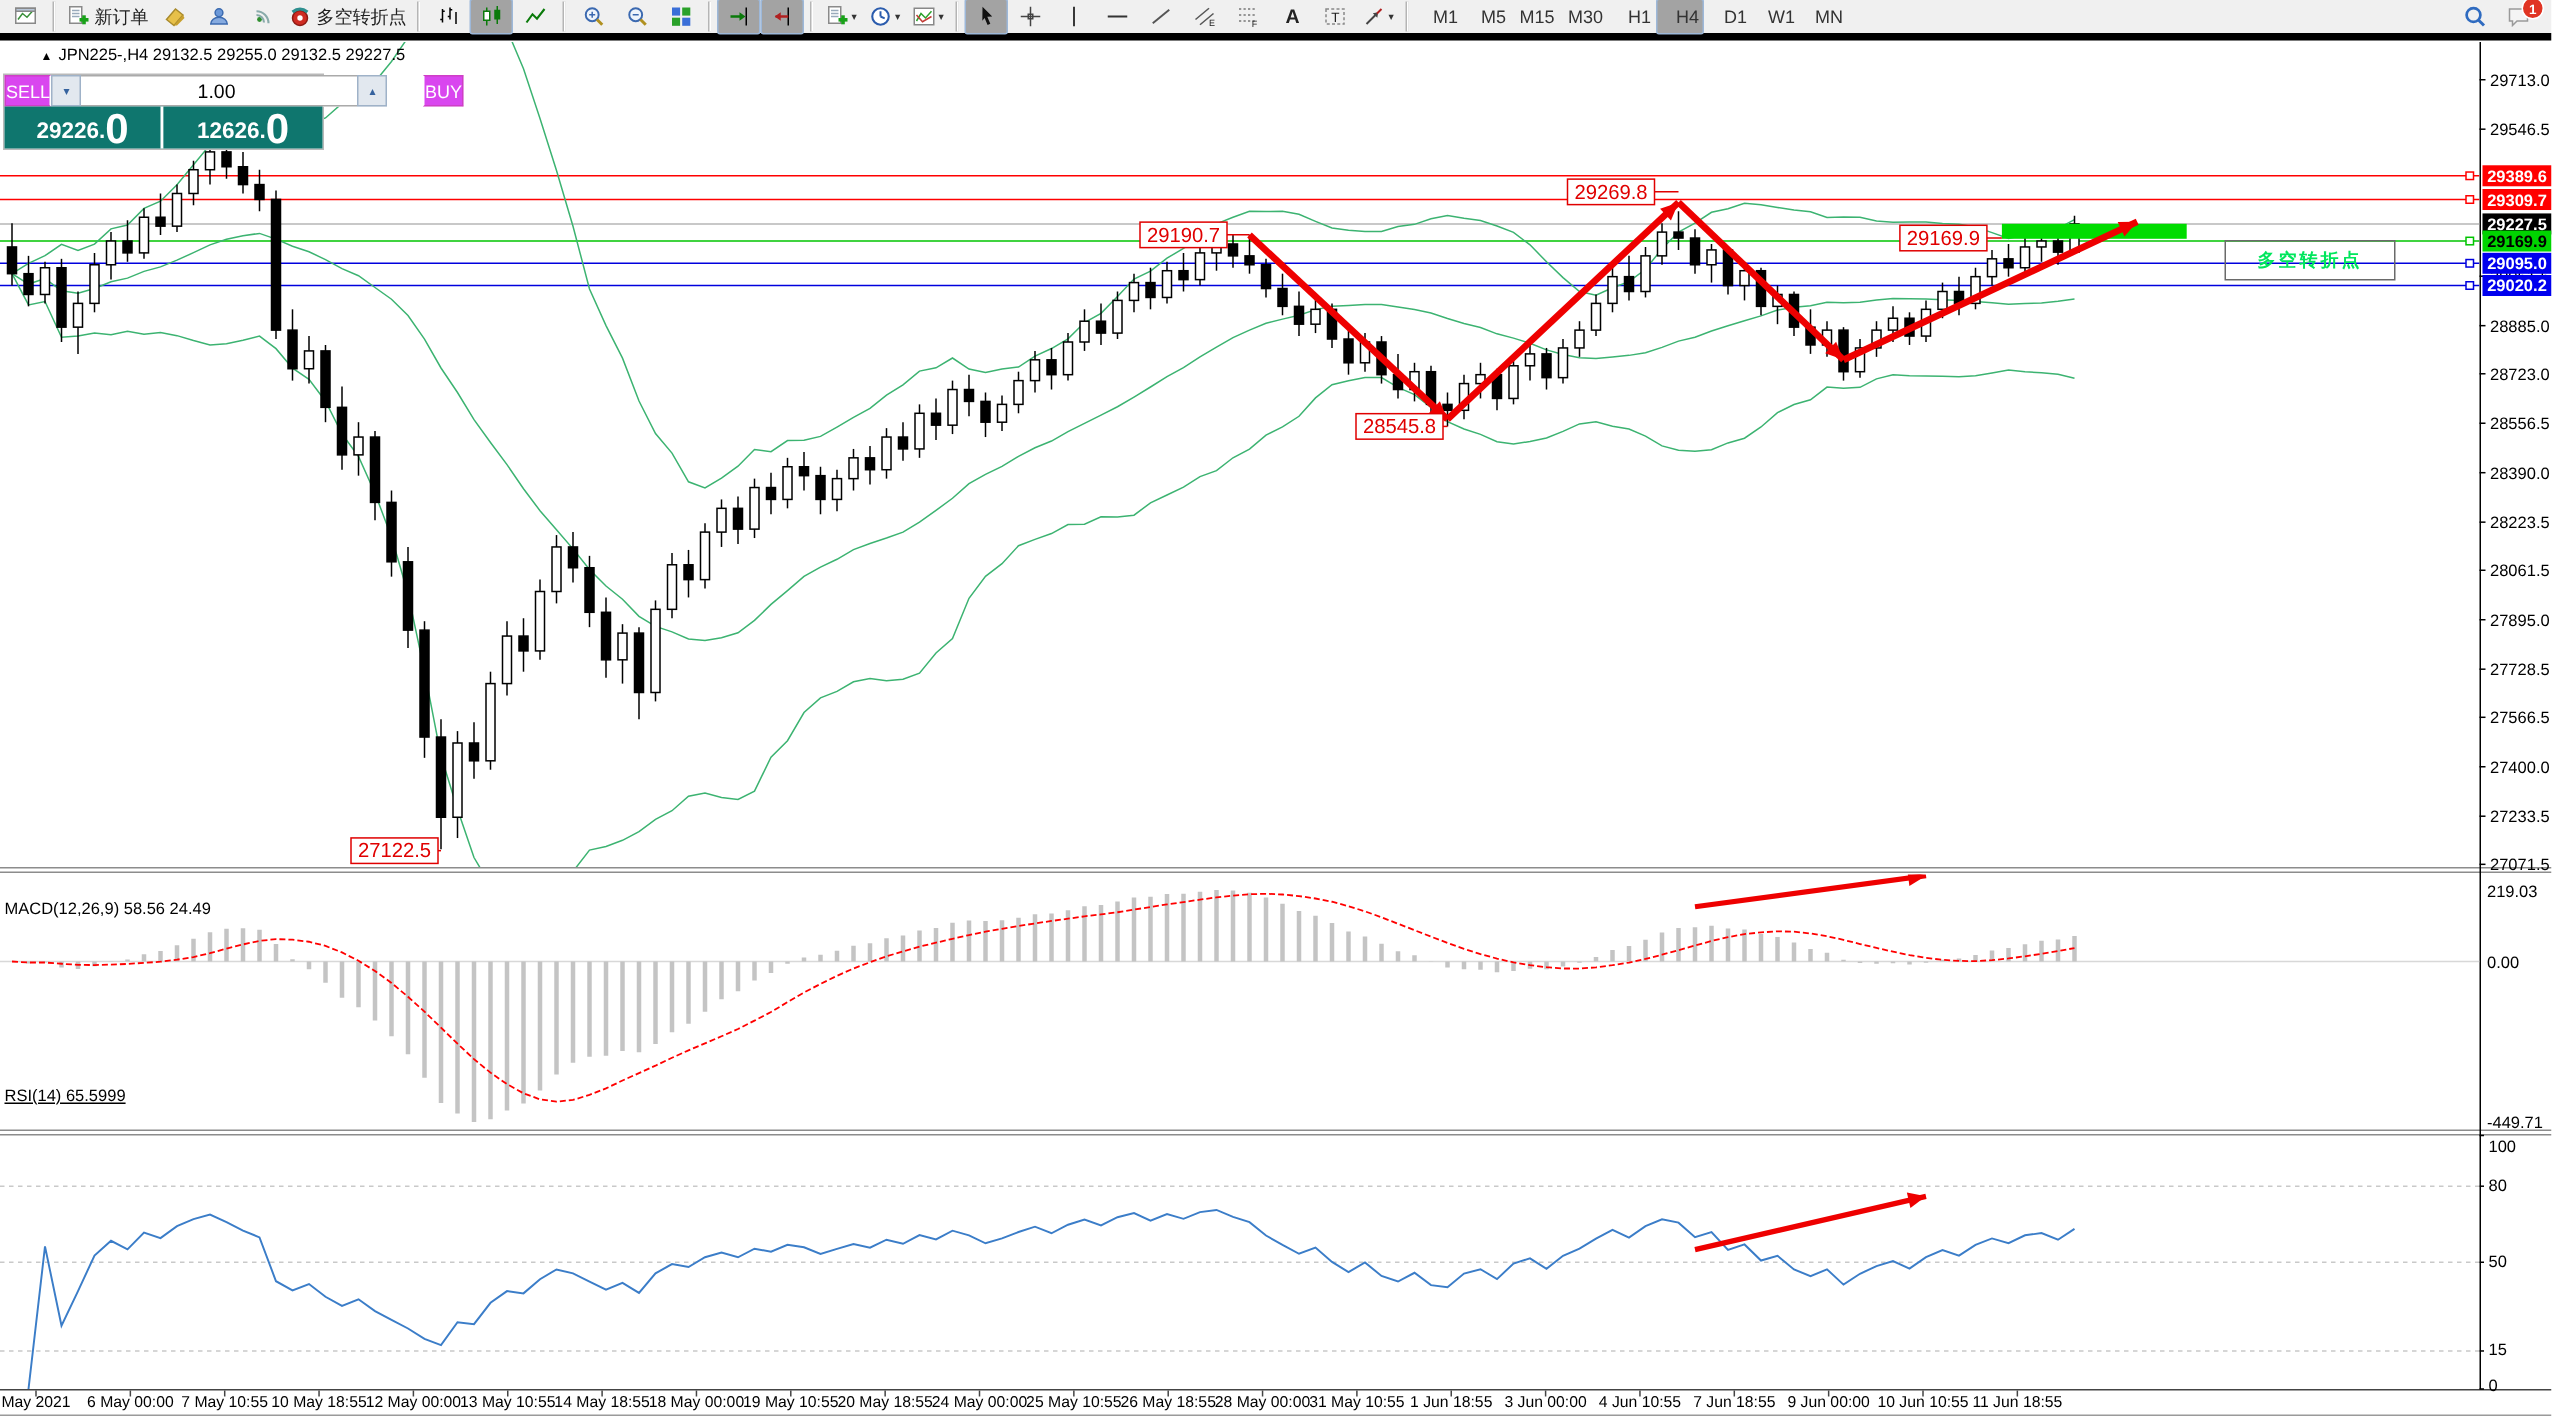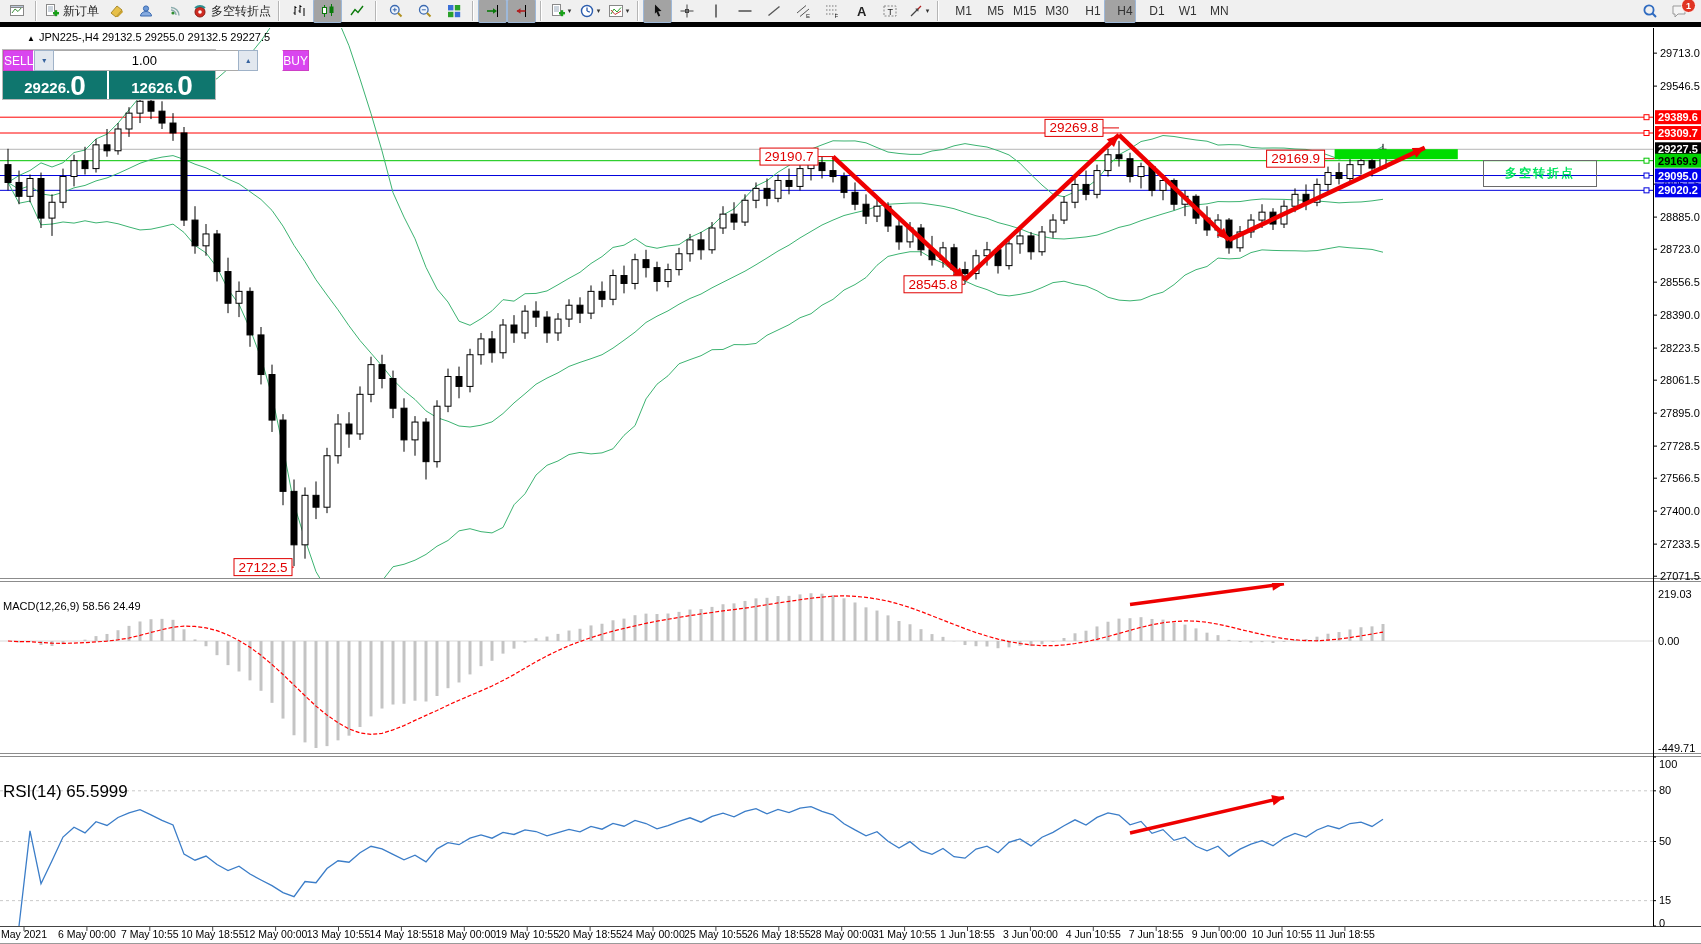--- a/index.html
+++ b/index.html
@@ -15,21 +15,21 @@
   .tb-item.selected{background:#a3a3a3;border-color:#9db8d9;}
   .tb-item .tb-label{margin-left:3px;font-size:12px;white-space:nowrap;}
   .tb-item .caret{font-size:7px;color:#333;margin-left:2px;}
   .tb-item.tf{min-width:26px;font-size:11px;color:#333;justify-content:flex-end;}
   .badge{position:absolute;top:-2px;right:-4px;background:#e03423;color:#fff;font-size:9px;font-weight:bold;
          width:13px;height:13px;border-radius:50%;display:flex;align-items:center;justify-content:center;border:1px solid #fff;}
   
   #symbol-title{position:absolute;left:27px;top:31px;font-size:11px;color:#000;z-index:10;white-space:nowrap;}
   #symbol-title .tri{font-size:8px;margin-right:4px;}
   #macd-label{position:absolute;left:3px;top:584px;font-size:11px;color:#000;z-index:10;margin-top:16px;}
-  #rsi-label{position:absolute;left:3px;top:782px;font-size:17px;color:#000;z-index:10;}
+  #rsi-label{position:absolute;left:3px;top:725px;font-size:11px;color:#000;z-index:10;text-decoration:underline;}
   #note-box{position:absolute;left:1483px;top:160px;width:112px;height:25px;border:1px solid #6a6a6a;
             display:flex;align-items:center;justify-content:center;z-index:12;
             font-size:12px;font-weight:bold;letter-spacing:2px;color:#00e65c;}
   
   #ocp{position:absolute;left:2px;top:49px;width:212px;z-index:20;border:1px solid #b9b9b9;background:#fff;}
   #ocp .row1{display:flex;height:21px;}
   .ocp-btn{background:#d946ef;color:#fff;font-size:12px;display:flex;align-items:center;justify-content:center;
            border:1px solid #a32а26;border:1px solid #a3242031;}
   #sell-btn{width:47px;border-right:1px solid #fff;}
   #buy-btn{width:50px;border-left:1px solid #fff;margin-left:24px;}

